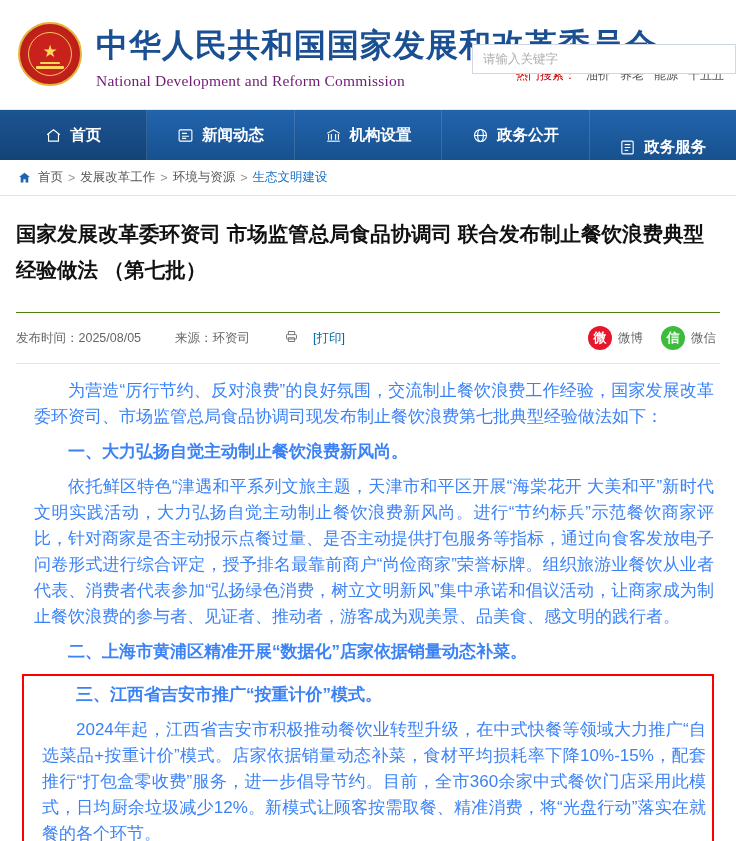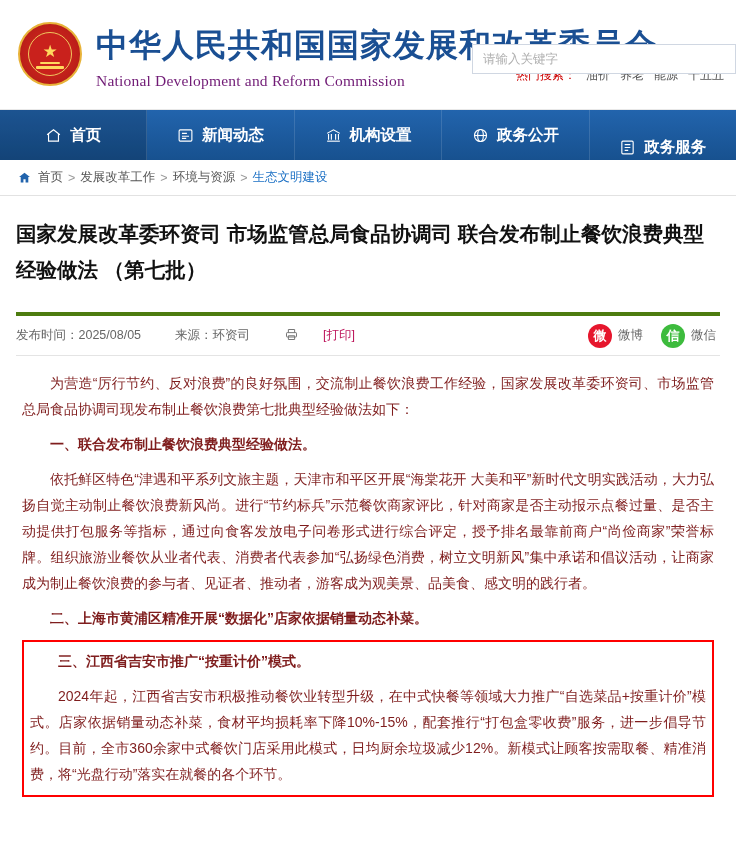--- a/index.html
+++ b/index.html
@@ -131,50 +131,50 @@
   .doc-title {
     font-size: 20.5px;
     font-weight: bold;
     color: #111;
     line-height: 36px;
     text-align: left;
     font-family: "Liberation Sans", sans-serif;
   }
   .meta-bar {
     margin-top: 24px;
-    height: 44px;
-    border-top: 4px solid #4d7c0f;
+    height: 52px;
+    border-top: 1px solid #4d7c0f;
     border-bottom: 1px solid #e4e4e4;
     display: flex; align-items: center;
     font-size: 12.5px; color: #666;
     position: relative;
   }
   .meta-bar .m { margin-right: 34px; }
   .meta-bar .print {
-    display: flex; align-items: center; gap: 24px; color: #be185d; cursor: pointer;
+    display: flex; align-items: center; gap: 14px; color: #0369a1; cursor: pointer;
   }
   .share {
     position: absolute; right: 4px; top: 50%; transform: translateY(-50%);
     display: flex; align-items: center; gap: 18px;
   }
   .share .s-item { display: flex; align-items: center; gap: 6px; font-size: 12.5px; color: #666; cursor: pointer; }
   .share .circ {
     width: 24px; height: 24px; border-radius: 50%;
     display: flex; align-items: center; justify-content: center;
     color: #fff; font-size: 13px; font-weight: bold;
   }
   .circ.weibo { background: #e6162d; }
   .circ.weixin { background: #3dbb3d; }
 
   .body-text { padding: 14px 6px 0 6px; }
   .body-text p {
-    margin: 0 0 9px 0;
-    font-size: 14px;
+    margin: 0 0 9px 12px;
+    font-size: 17px;
     line-height: 26px;
-    color: #7f1d1d;
+    color: #3b82f6;
     text-indent: 2em;
     text-align: justify;
     font-family: "Liberation Sans", sans-serif;
   }
   .body-text p.bold { font-weight: bold; }
   .highlight-box {
     border: 2px solid #ff0000;
     padding: 6px 6px 2px 6px;
     margin: 4px 0 8px 0;
   }
@@ -298,21 +298,21 @@
       </span>
       <span class="s-item">
         <span class="circ weixin">信</span>
         <span>微信</span>
       </span>
     </span>
   </div>
 
   <div class="body-text">
     <p>为营造“厉行节约、反对浪费”的良好氛围，交流制止餐饮浪费工作经验，国家发展改革委环资司、市场监管总局食品协调司现发布制止餐饮浪费第七批典型经验做法如下：</p>
-    <p class="bold">一、联合发布制止餐饮浪费典型经验做法。</p>
+    <p class="bold">一、大力弘扬自觉主动制止餐饮浪费新风尚。</p>
     <p>依托鲜区特色“津遇和平系列文旅主题，天津市和平区开展“海棠花开 大美和平”新时代文明实践活动，大力弘扬自觉主动制止餐饮浪费新风尚。进行“节约标兵”示范餐饮商家评比，针对商家是否主动报示点餐过量、是否主动提供打包服务等指标，通过向食客发放电子问卷形式进行综合评定，授予排名最靠前商户“尚俭商家”荣誉标牌。组织旅游业餐饮从业者代表、消费者代表参加“弘扬绿色消费，树立文明新风”集中承诺和倡议活动，让商家成为制止餐饮浪费的参与者、见证者、推动者，游客成为观美景、品美食、感文明的践行者。</p>
     <p class="bold">二、上海市黄浦区精准开展“数据化”店家依据销量动态补菜。</p>
 
     <div class="highlight-box">
       <p class="bold">三、江西省吉安市推广“按重计价”模式。</p>
       <p>2024年起，江西省吉安市积极推动餐饮业转型升级，在中式快餐等领域大力推广“自选菜品+按重计价”模式。店家依据销量动态补菜，食材平均损耗率下降10%-15%，配套推行“打包盒零收费”服务，进一步倡导节约。目前，全市360余家中式餐饮门店采用此模式，日均厨余垃圾减少12%。新模式让顾客按需取餐、精准消费，将“光盘行动”落实在就餐的各个环节。</p>
     </div>
 
   </div>
 </div>

